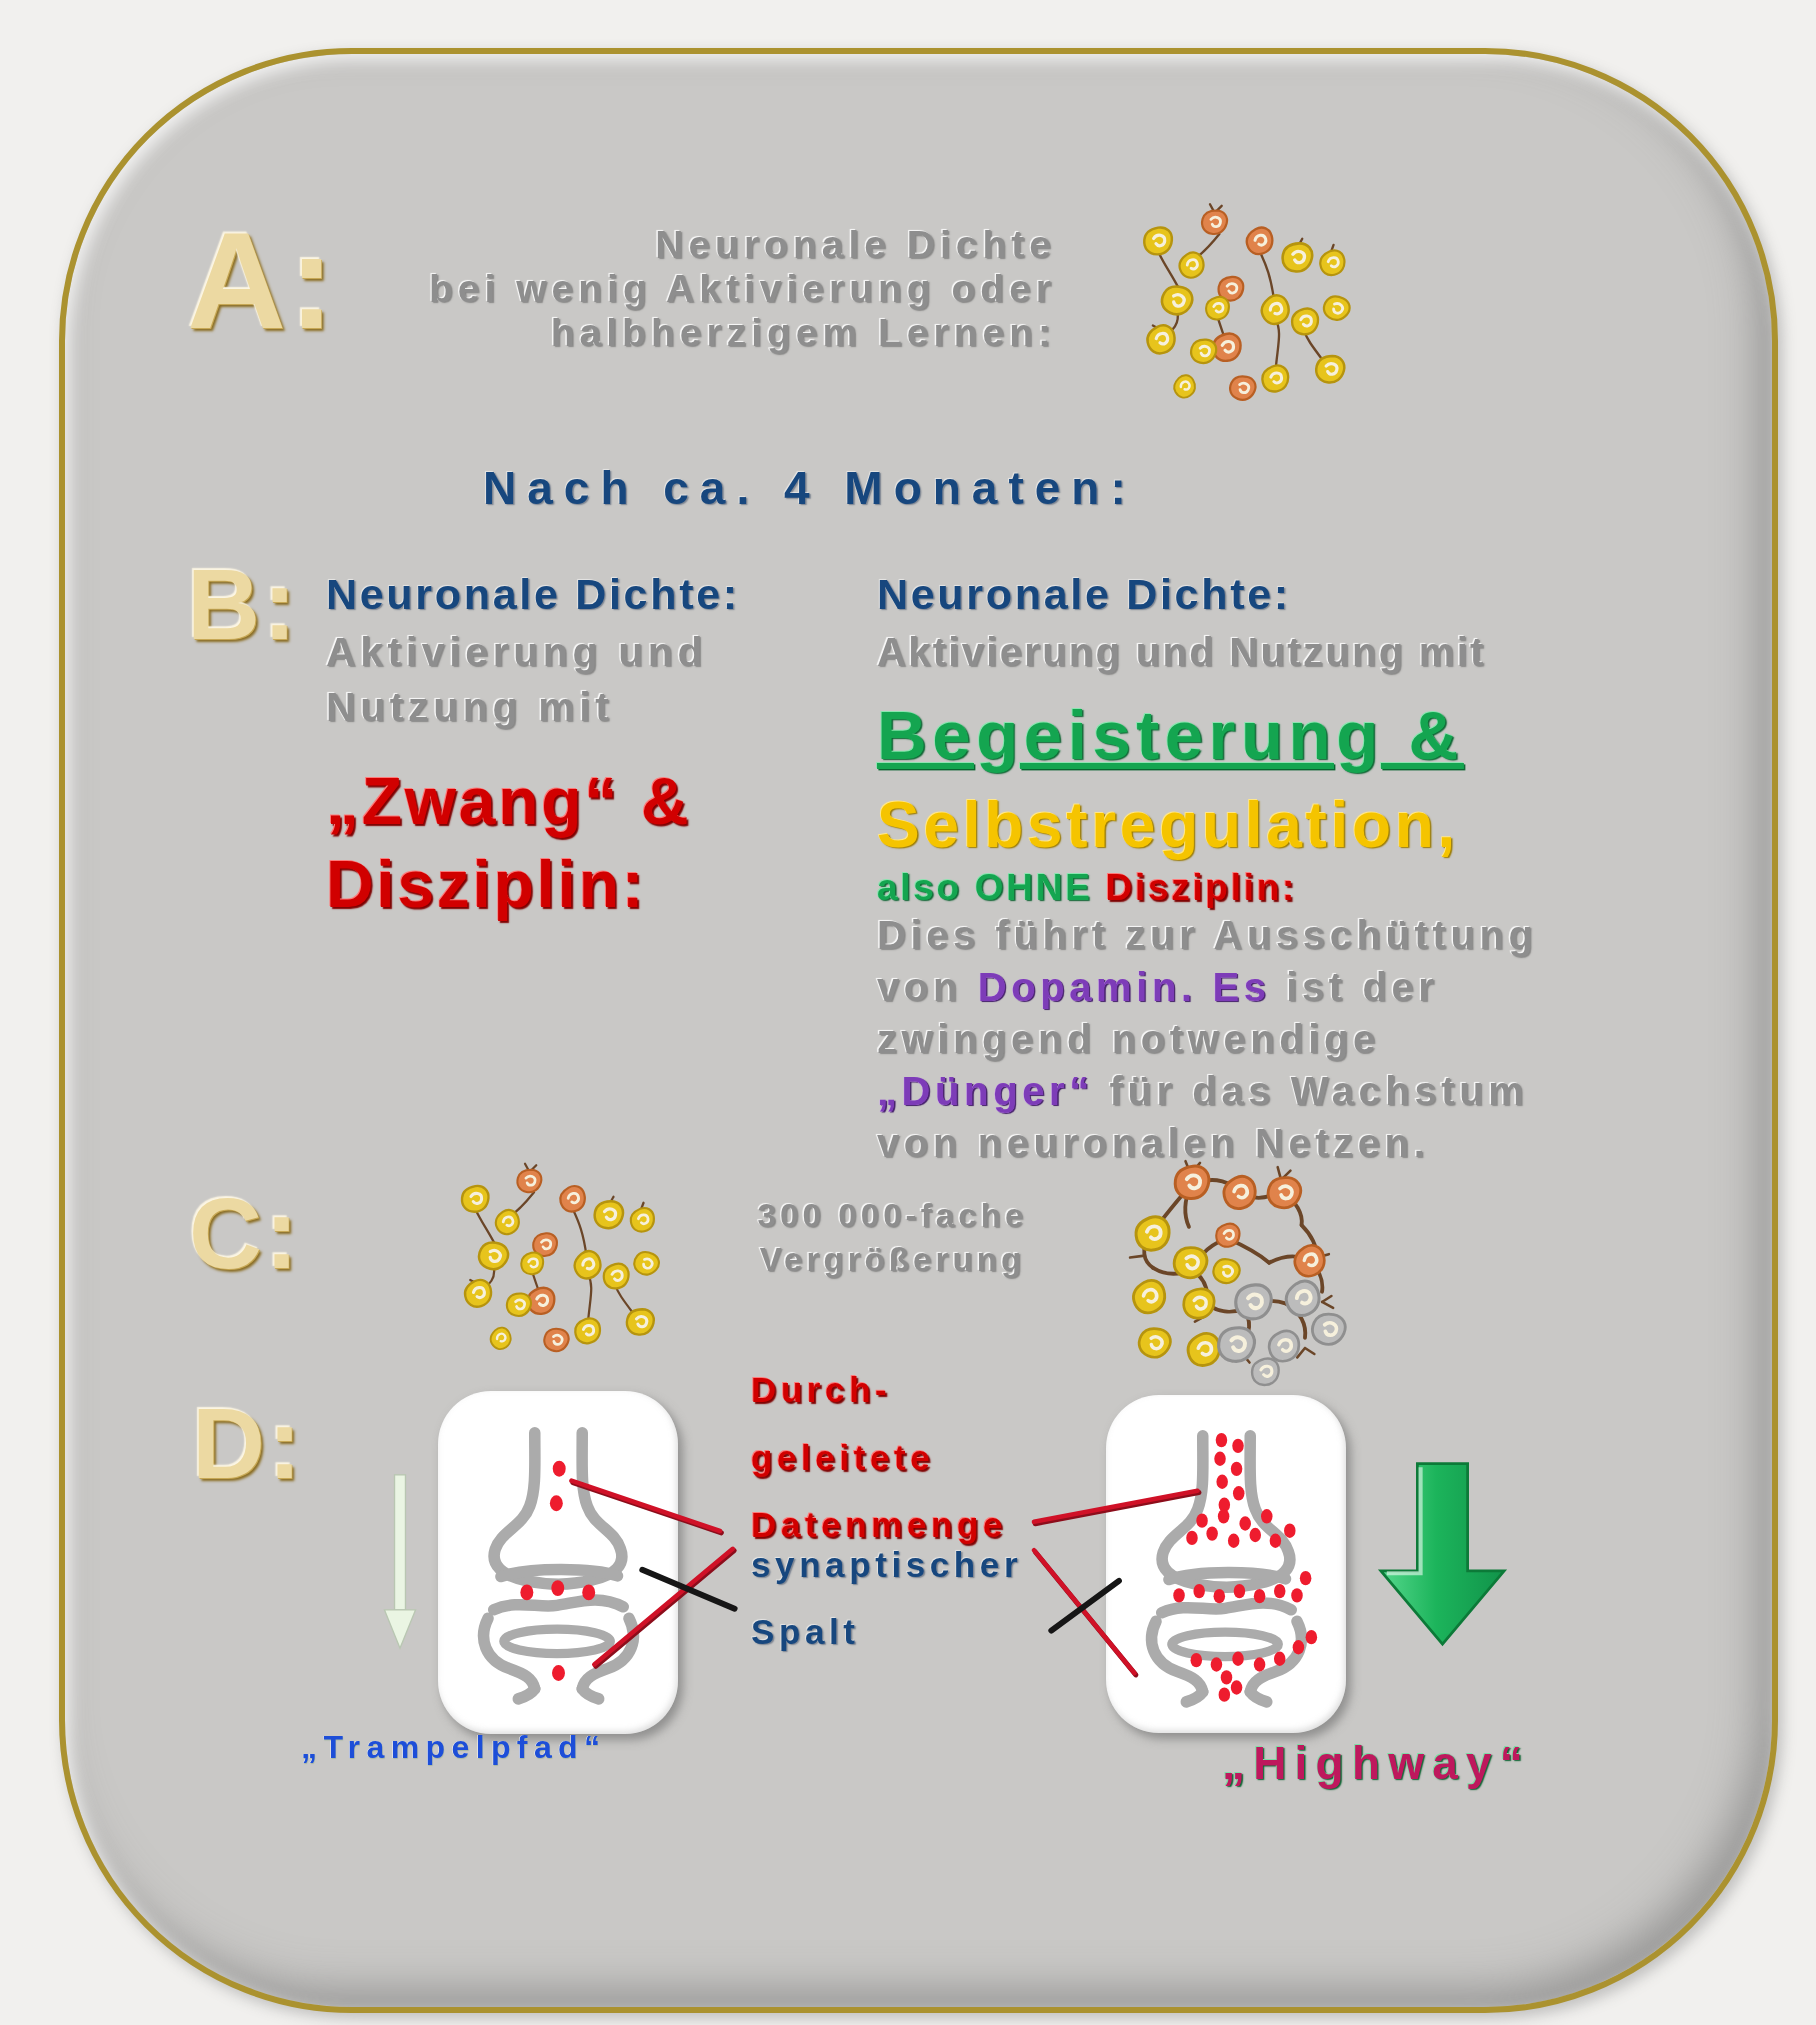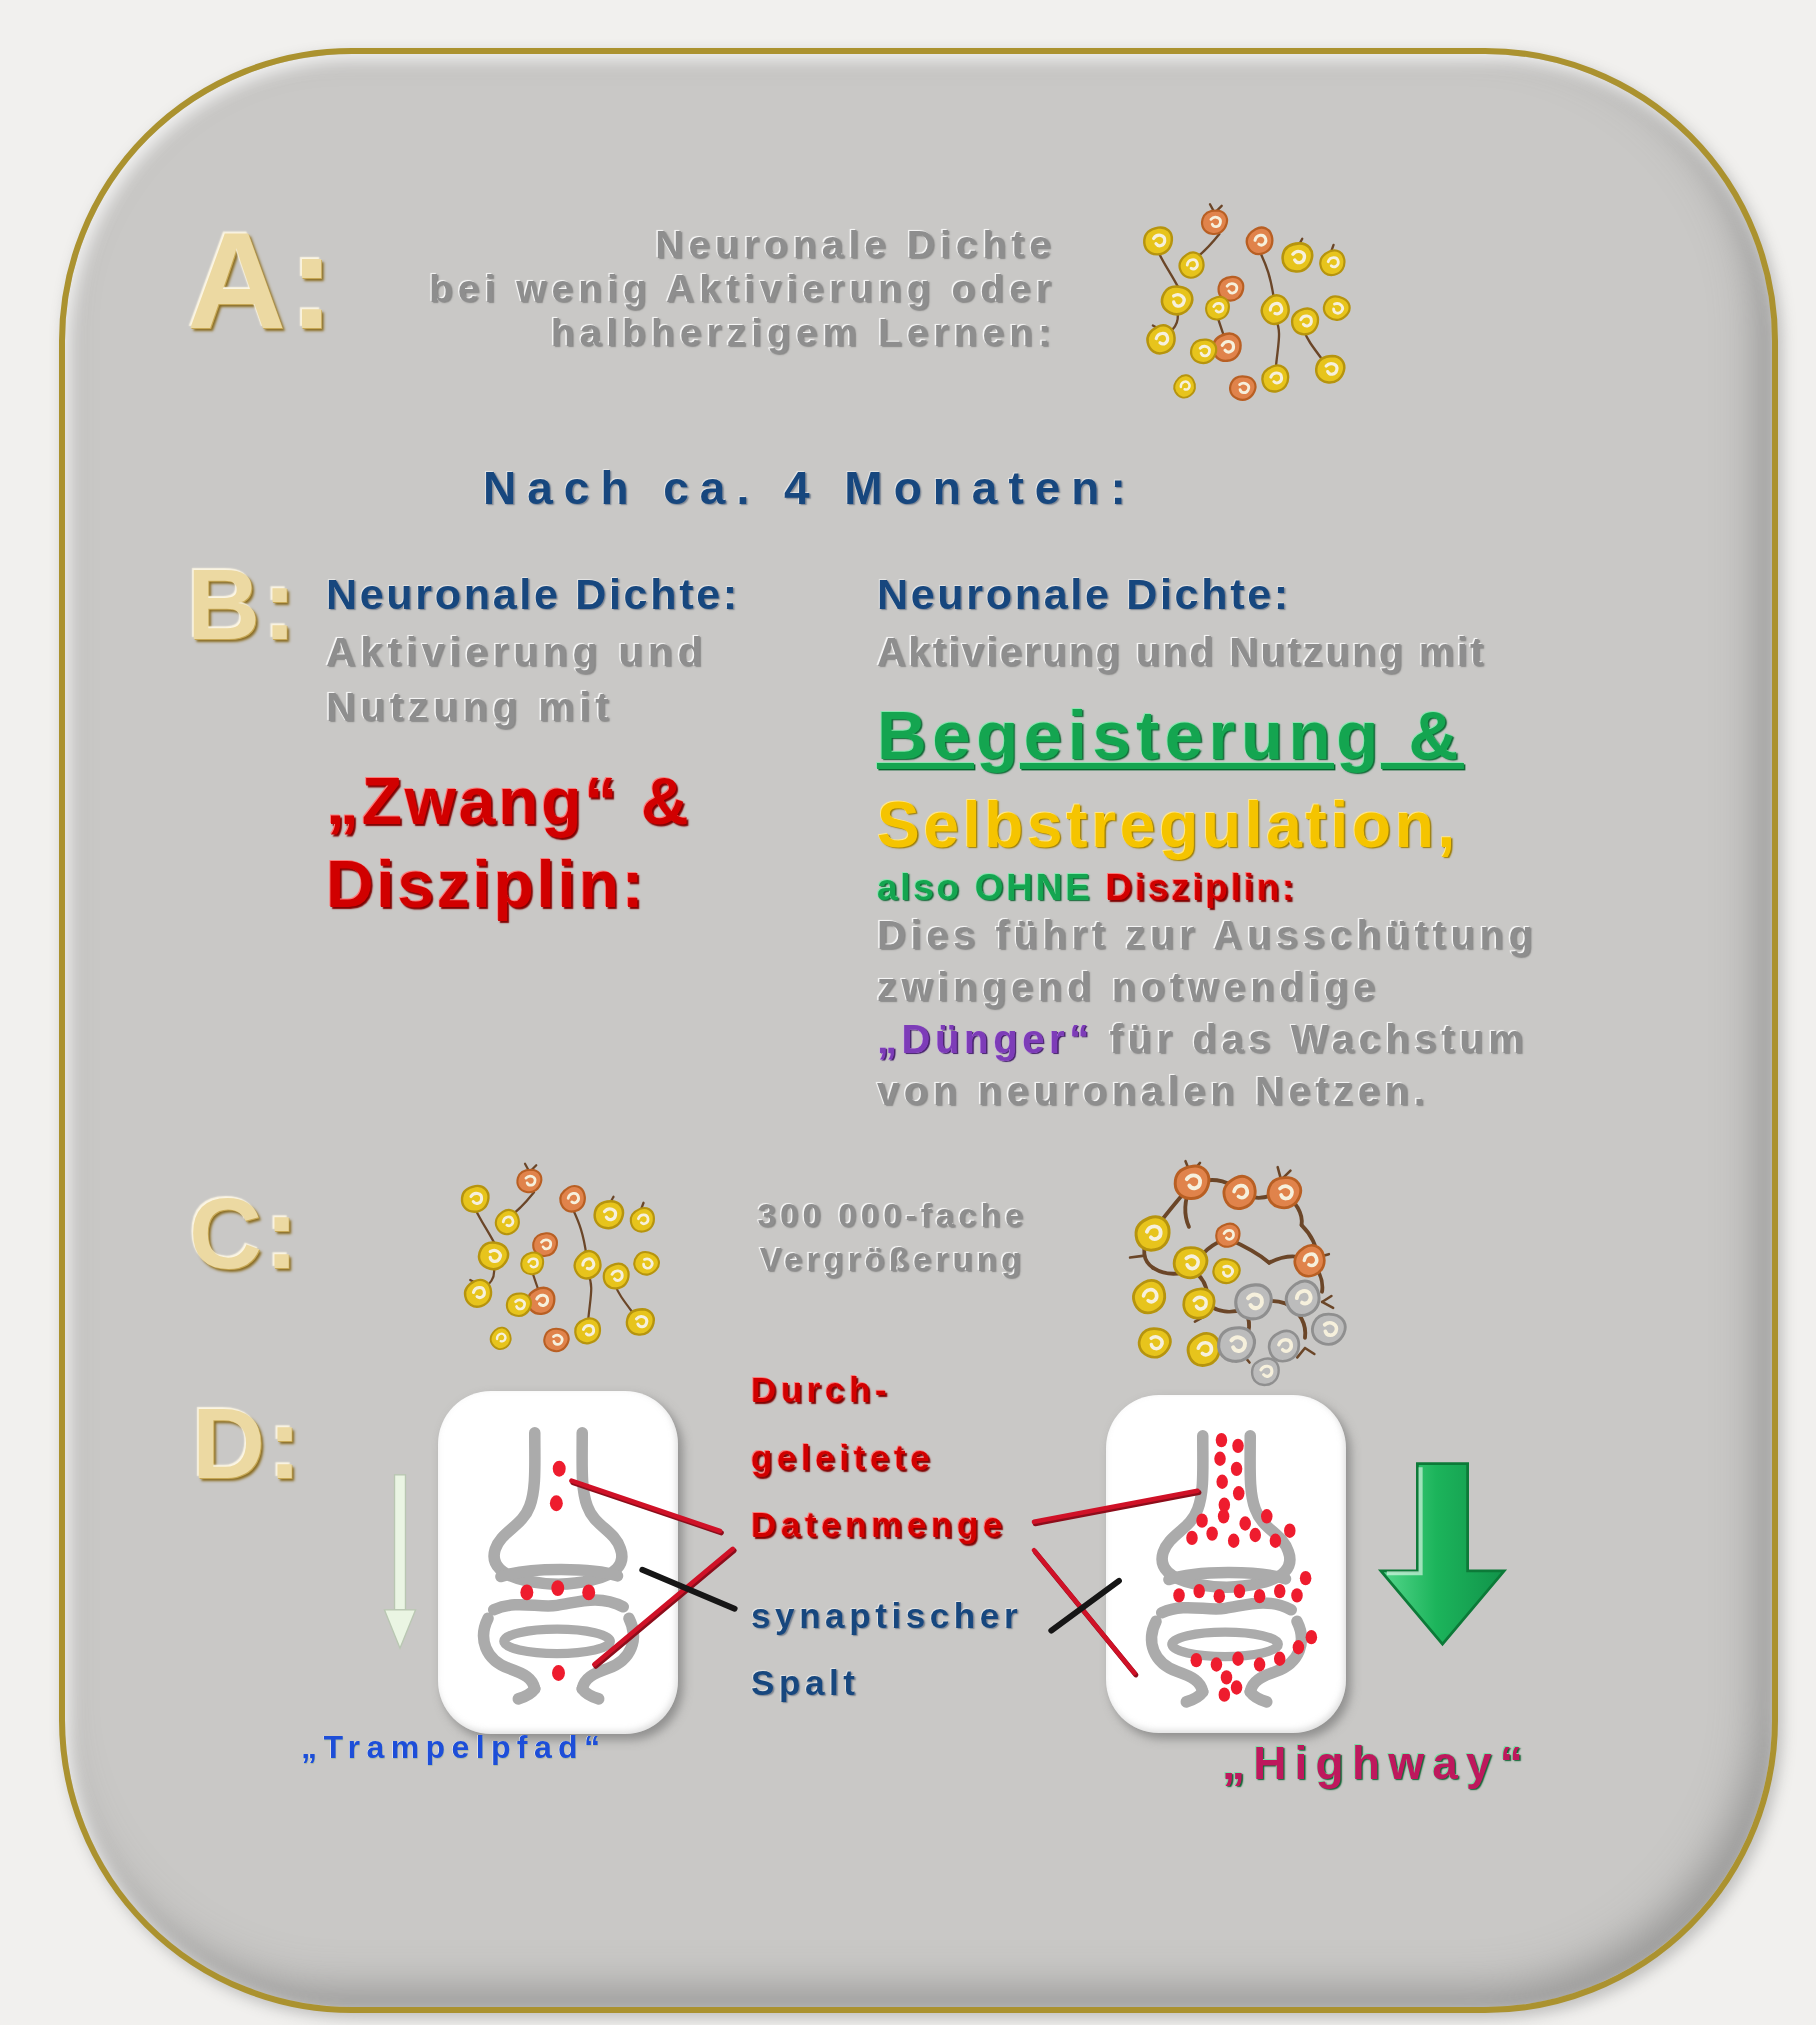--- a/index.html
+++ b/index.html
@@ -215,20 +215,21 @@
   </div>
 
   <div class="abs" style="left:812px; top:516px;">
     <div class="navy" style="font-size:43px; letter-spacing:2.7px;">Neuronale Dichte:</div>
     <div class="emboss-gray" style="font-size:40px; letter-spacing:2.3px; margin-top:11px;">Aktivierung und Nutzung mit</div>
     <div class="green3d" style="font-size:69px; letter-spacing:5.5px; margin-top:21px;text-decoration:underline;">Begeisterung &amp;</div>
     <div class="yellow3d" style="font-size:64px; letter-spacing:3.7px; margin-top:12.8px;">Selbstregulation,</div>
     <div style="font-size:37px; letter-spacing:2.7px; margin-top:5px;" id="qualifier-line"><span class="green3d">also </span><span class="green3d">OHNE </span><span class="red3d">Disziplin:</span></div>
     <div style="font-size:40px; line-height:52px; letter-spacing:4.6px; " id="paragraph-block">
         <div><span class="emboss-gray">Dies führt zur Ausschüttung</span></div>
+        <div><span class="emboss-gray">von </span><span class="purple3d">Dopamin. Es</span><span class="emboss-gray"> ist der</span></div>
         <div><span class="emboss-gray">zwingend notwendige</span></div>
         <div><span class="purple3d">„Dünger“</span><span class="emboss-gray"> für das Wachstum</span></div>
         <div><span class="emboss-gray">von neuronalen Netzen.</span></div>
       </div>
   </div>
 
   <div class="abs gold-letter" style="left:124px; top:1129px; font-size:101px;">C:</div>
 
   <svg class="abs" style="left:356px; top:1097px;" width="256" height="210" viewBox="0 0 320 280">
     <use href="#sparse-cluster"></use>
@@ -261,21 +262,21 @@
         <ellipse class="dot" cx="172" cy="228" rx="9" ry="11"></ellipse>
         <ellipse class="dot" cx="130" cy="340" rx="9" ry="11"></ellipse>
       </g>
     </svg>
   </div>
 
   <div class="abs" style="left:686px; top:1316px;">
     <div class="red3d" style="font-size:35px; letter-spacing:4.6px;">Durch-</div>
     <div class="red3d" style="font-size:35px; letter-spacing:4.6px; margin-top:28px;">geleitete</div>
     <div class="red3d" style="font-size:35px; letter-spacing:4.6px; margin-top:27.4px;">Datenmenge</div>
-    <div class="navy" style="font-size:35px; letter-spacing:4.6px; margin-top:51px;">synaptischer</div>
+    <div class="navy" style="font-size:35px; letter-spacing:4.6px; ">synaptischer</div>
     <div class="navy" style="font-size:35px; letter-spacing:4.6px; margin-top:26.5px;">Spalt</div>
   </div>
 
   <div class="white-box" style="left:1041px; top:1341px; width:240px; height:338px;">
     <svg style="position:absolute; left:27.4px; top:15.5px;" width="187" height="307" viewBox="0 0 260 370">
       <use href="#synapse"></use>
       <g>
         <ellipse class="dot" cx="123" cy="12" rx="8" ry="10"></ellipse>
         <ellipse class="dot" cx="146" cy="20" rx="8" ry="10"></ellipse>
         <ellipse class="dot" cx="121" cy="38" rx="8" ry="10"></ellipse>

